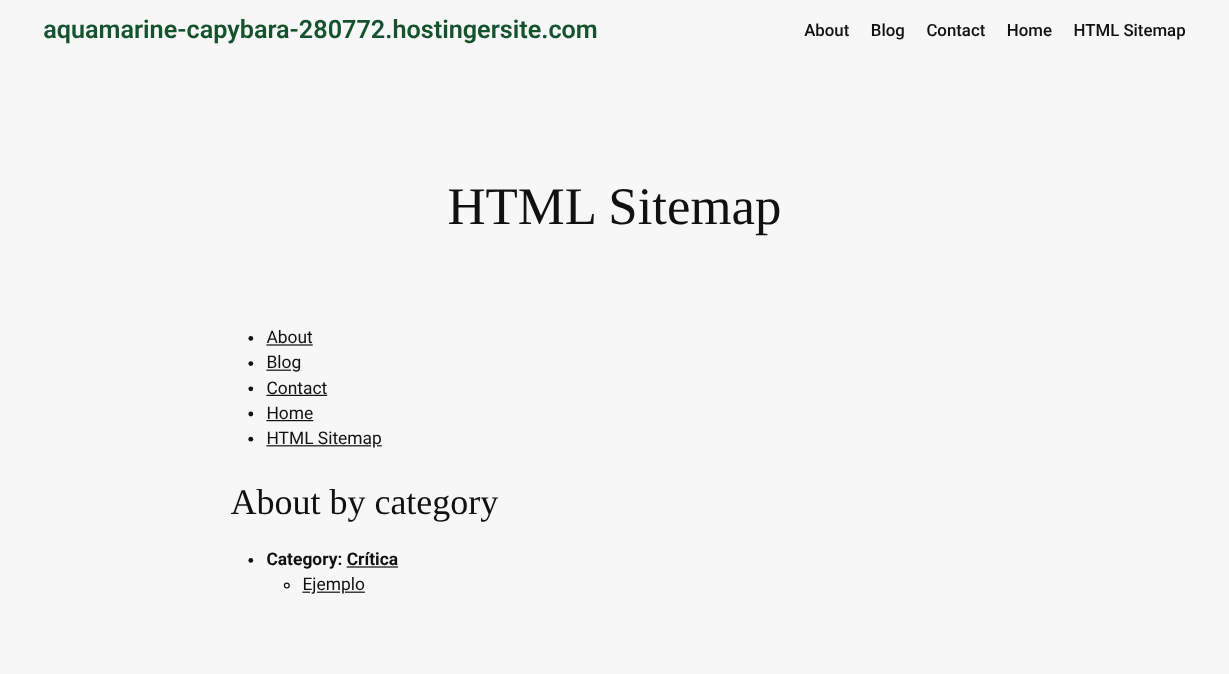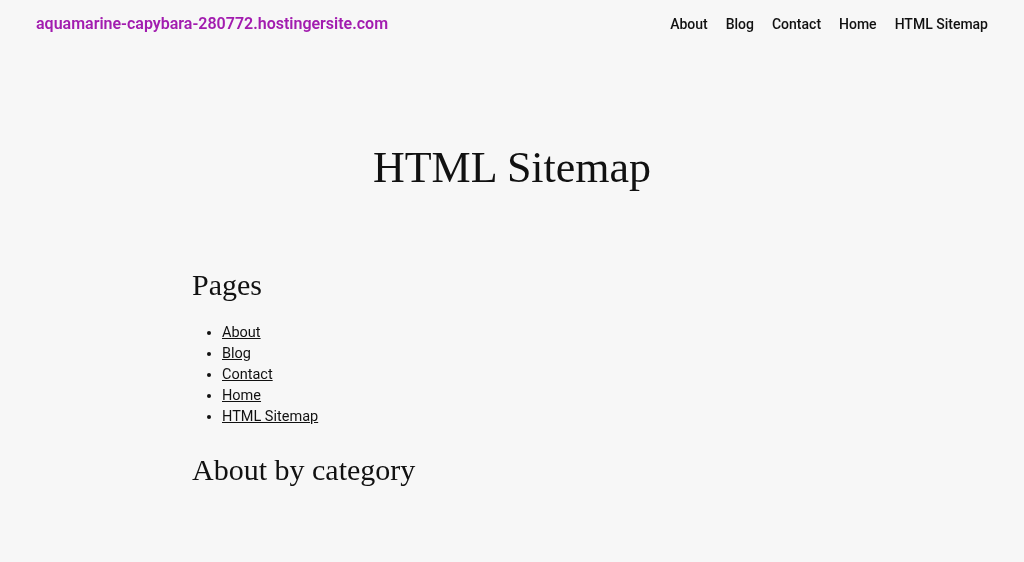--- a/index.html
+++ b/index.html
@@ -15,23 +15,23 @@
       height: 562px;
       overflow: hidden;
     }
     .header {
       display: flex;
       justify-content: space-between;
       align-items: center;
       padding: 14px 36px;
     }
     .site-title {
-      font-size: 16px;
+      font-size: 21px;
       font-weight: 600;
-      color: #a21caf;
+      color: #14532d;
     }
     .nav {
       display: flex;
       gap: 18px;
     }
     .nav a {
       font-size: 14px;
       color: #111;
       text-decoration: none;
       font-weight: 500;
@@ -112,24 +112,31 @@
     <a href="#">Contact</a>
     <a href="#">Home</a>
     <a href="#">HTML Sitemap</a>
   </nav>
 </div>
 
 <div class="main">
   <h1 class="page-title">HTML Sitemap</h1>
 
   <div class="content">
-    <h2 class="section-heading">Pages</h2>
     <ul class="page-list">
       <li><a href="#">About</a></li>
       <li><a href="#">Blog</a></li>
       <li><a href="#">Contact</a></li>
       <li><a href="#">Home</a></li>
       <li><a href="#">HTML Sitemap</a></li>
     </ul>
 
     <h2 class="section-heading">About by category</h2>
+    <ul class="category-list">
+      <li>
+        <span class="category-label">Category: </span><a href="#" class="category-link">Crítica</a>
+        <ul class="post-list">
+          <li><a href="#">Ejemplo</a></li>
+        </ul>
+      </li>
+    </ul>
   </div>
 </div>
 
 </body></html>

